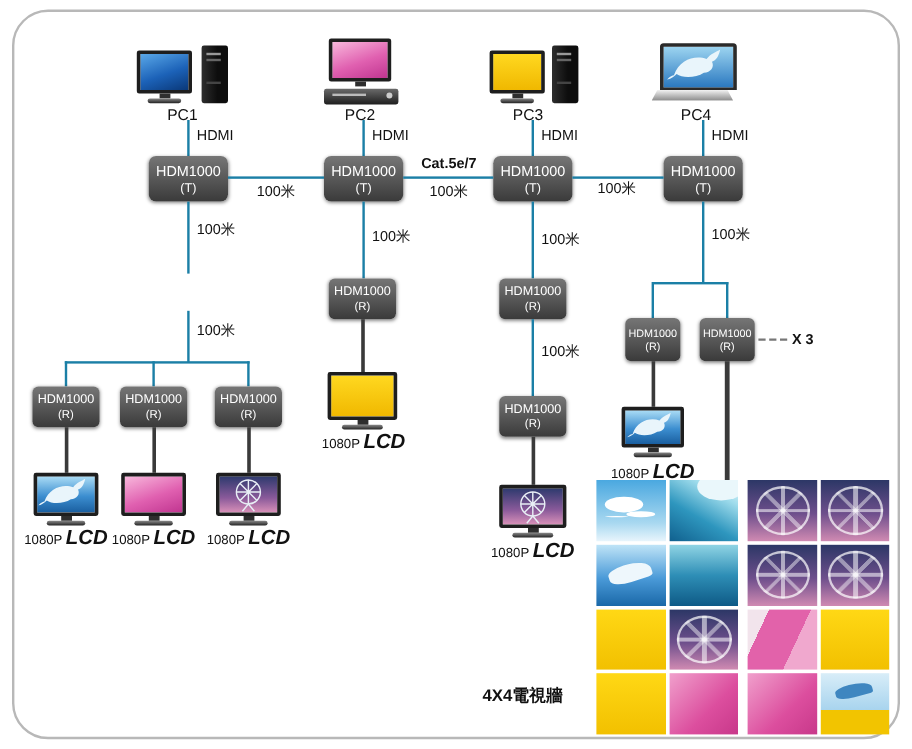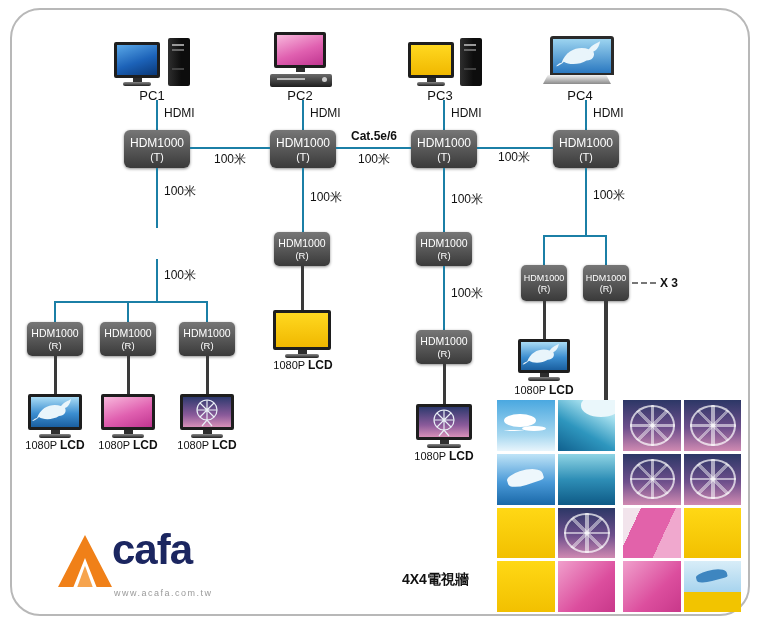--- a/index.html
+++ b/index.html
@@ -14,21 +14,21 @@
   .cable{position:absolute;width:3px;background:#3a3a3a;}
   .cable4{width:4px;}
   .dash{position:absolute;border-top:2px dashed #777;}
 
   
   .lbl{position:absolute;font-size:12px;color:#111;text-align:center;line-height:1.2;}
   .lbl-b{font-weight:bold;}
   .tl{text-align:left;}
   .pclbl{font-size:13px;}
   .lcdlbl{font-size:11px;white-space:nowrap;}
-  .lcdlbl b{font-size:12px;}
+  .lcdlbl b{font-size:17px;font-style:italic;}
   .walllbl{font-size:14px;font-weight:bold;}
 
   
   .devbox{position:absolute;background:linear-gradient(180deg,#767676,#3a3a3a);border-radius:6px;color:#fff;
           text-align:center;box-shadow:0 1px 3px rgba(0,0,0,.45);display:flex;flex-direction:column;justify-content:center;gap:1px;}
   .tboxsize{width:66px;height:38px;}
   .tboxsize .m{font-size:12px;}  .tboxsize .s{font-size:10.5px;}
   .rbox{width:56px;height:34px;border-radius:5px;}
   .rbox .m{font-size:10.5px;} .rbox .s{font-size:9.5px;}
   .rbox-sm{width:46px;height:36px;border-radius:5px;}
@@ -160,21 +160,21 @@
   </div>
   <div class="devbox tboxsize" style="left:553px;top:130px">
     <div class="m">HDM1000</div>
     <div class="s">(T)</div>
   </div>
 
   <div class="hl" style="left:190px;top:147px;width:80px"></div>
   <div class="hl" style="left:336px;top:147px;width:75px"></div>
   <div class="hl" style="left:477px;top:147px;width:76px"></div>
   <div class="lbl" style="left:200px;top:152px;width:60px">100米</div>
-  <div class="lbl lbl-b" style="left:339px;top:129px;width:70px">Cat.5e/6</div>
+  <div class="lbl lbl-b" style="left:339px;top:129px;width:70px">Cat.5e/7</div>
   <div class="lbl" style="left:344px;top:152px;width:60px">100米</div>
   <div class="lbl" style="left:484px;top:150px;width:60px">100米</div>
 
   <div class="vl" style="left:156px;top:168px;height:60px"></div>
   <div class="lbl tl" style="left:164px;top:184px;width:50px">100米</div>
   <div class="vl" style="left:156px;top:259px;height:43px"></div>
   <div class="lbl tl" style="left:164px;top:268px;width:50px">100米</div>
   <div class="hl" style="left:54px;top:301px;width:154px"></div>
   <div class="vl" style="left:54px;top:301px;height:21px"></div>
   <div class="vl" style="left:127px;top:301px;height:21px"></div>
@@ -327,21 +327,13 @@
       <div class="cell c-ferris"></div>
       <div class="cell c-ferris"></div>
       <div class="cell c-ferris"></div>
       <div class="cell c-pinkstripe"></div>
       <div class="cell c-yellow"></div>
       <div class="cell c-pink"></div>
       <div class="cell c-dolphinyellow"></div>
     </div>
   <div class="lbl walllbl tl" style="left:402px;top:571px;width:110px">4X4電視牆</div>
 
-  <div class="logo">
-    <svg class="amark" width="54" height="54" viewBox="0 0 56 54">
-      <polygon points="28,0 56,54 40,54 28,24 16,54 0,54" fill="#f08018"></polygon>
-      <polygon points="28,32 36,54 20,54" fill="#f6a44e"></polygon>
-    </svg>
-    <div class="brand">cafa</div>
-    <div class="url">www.acafa.com.tw</div>
-  </div>
 </div>
 
 </body></html>

